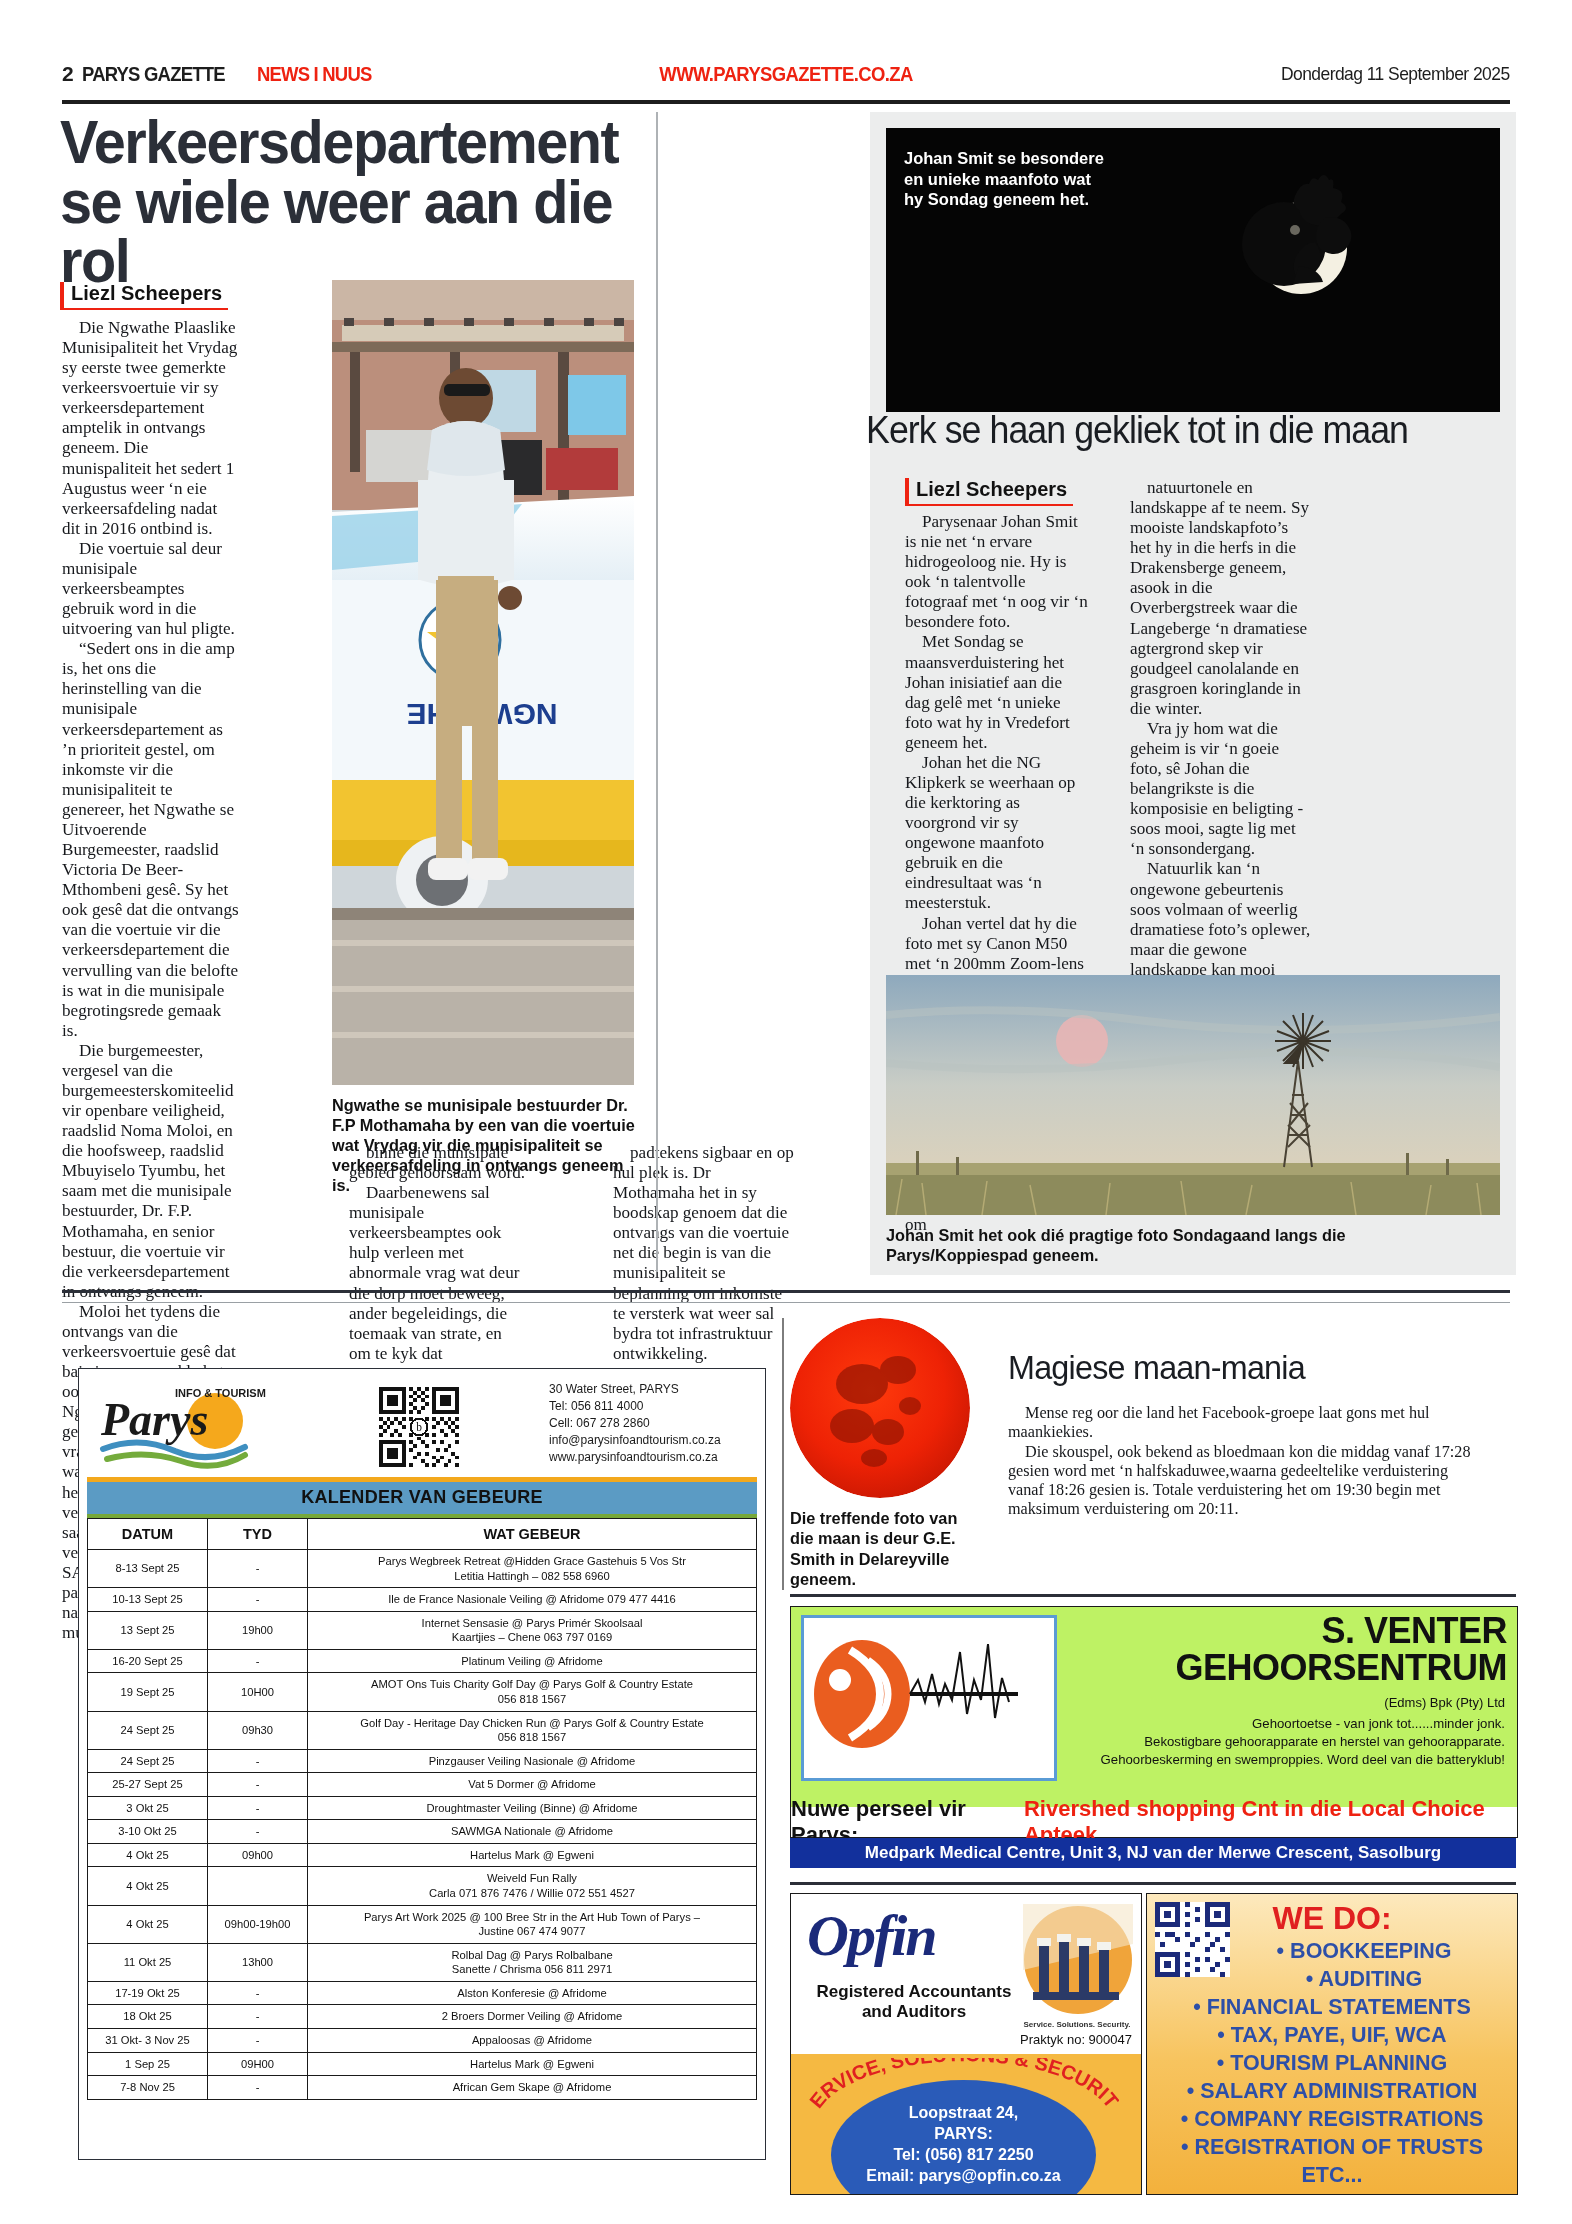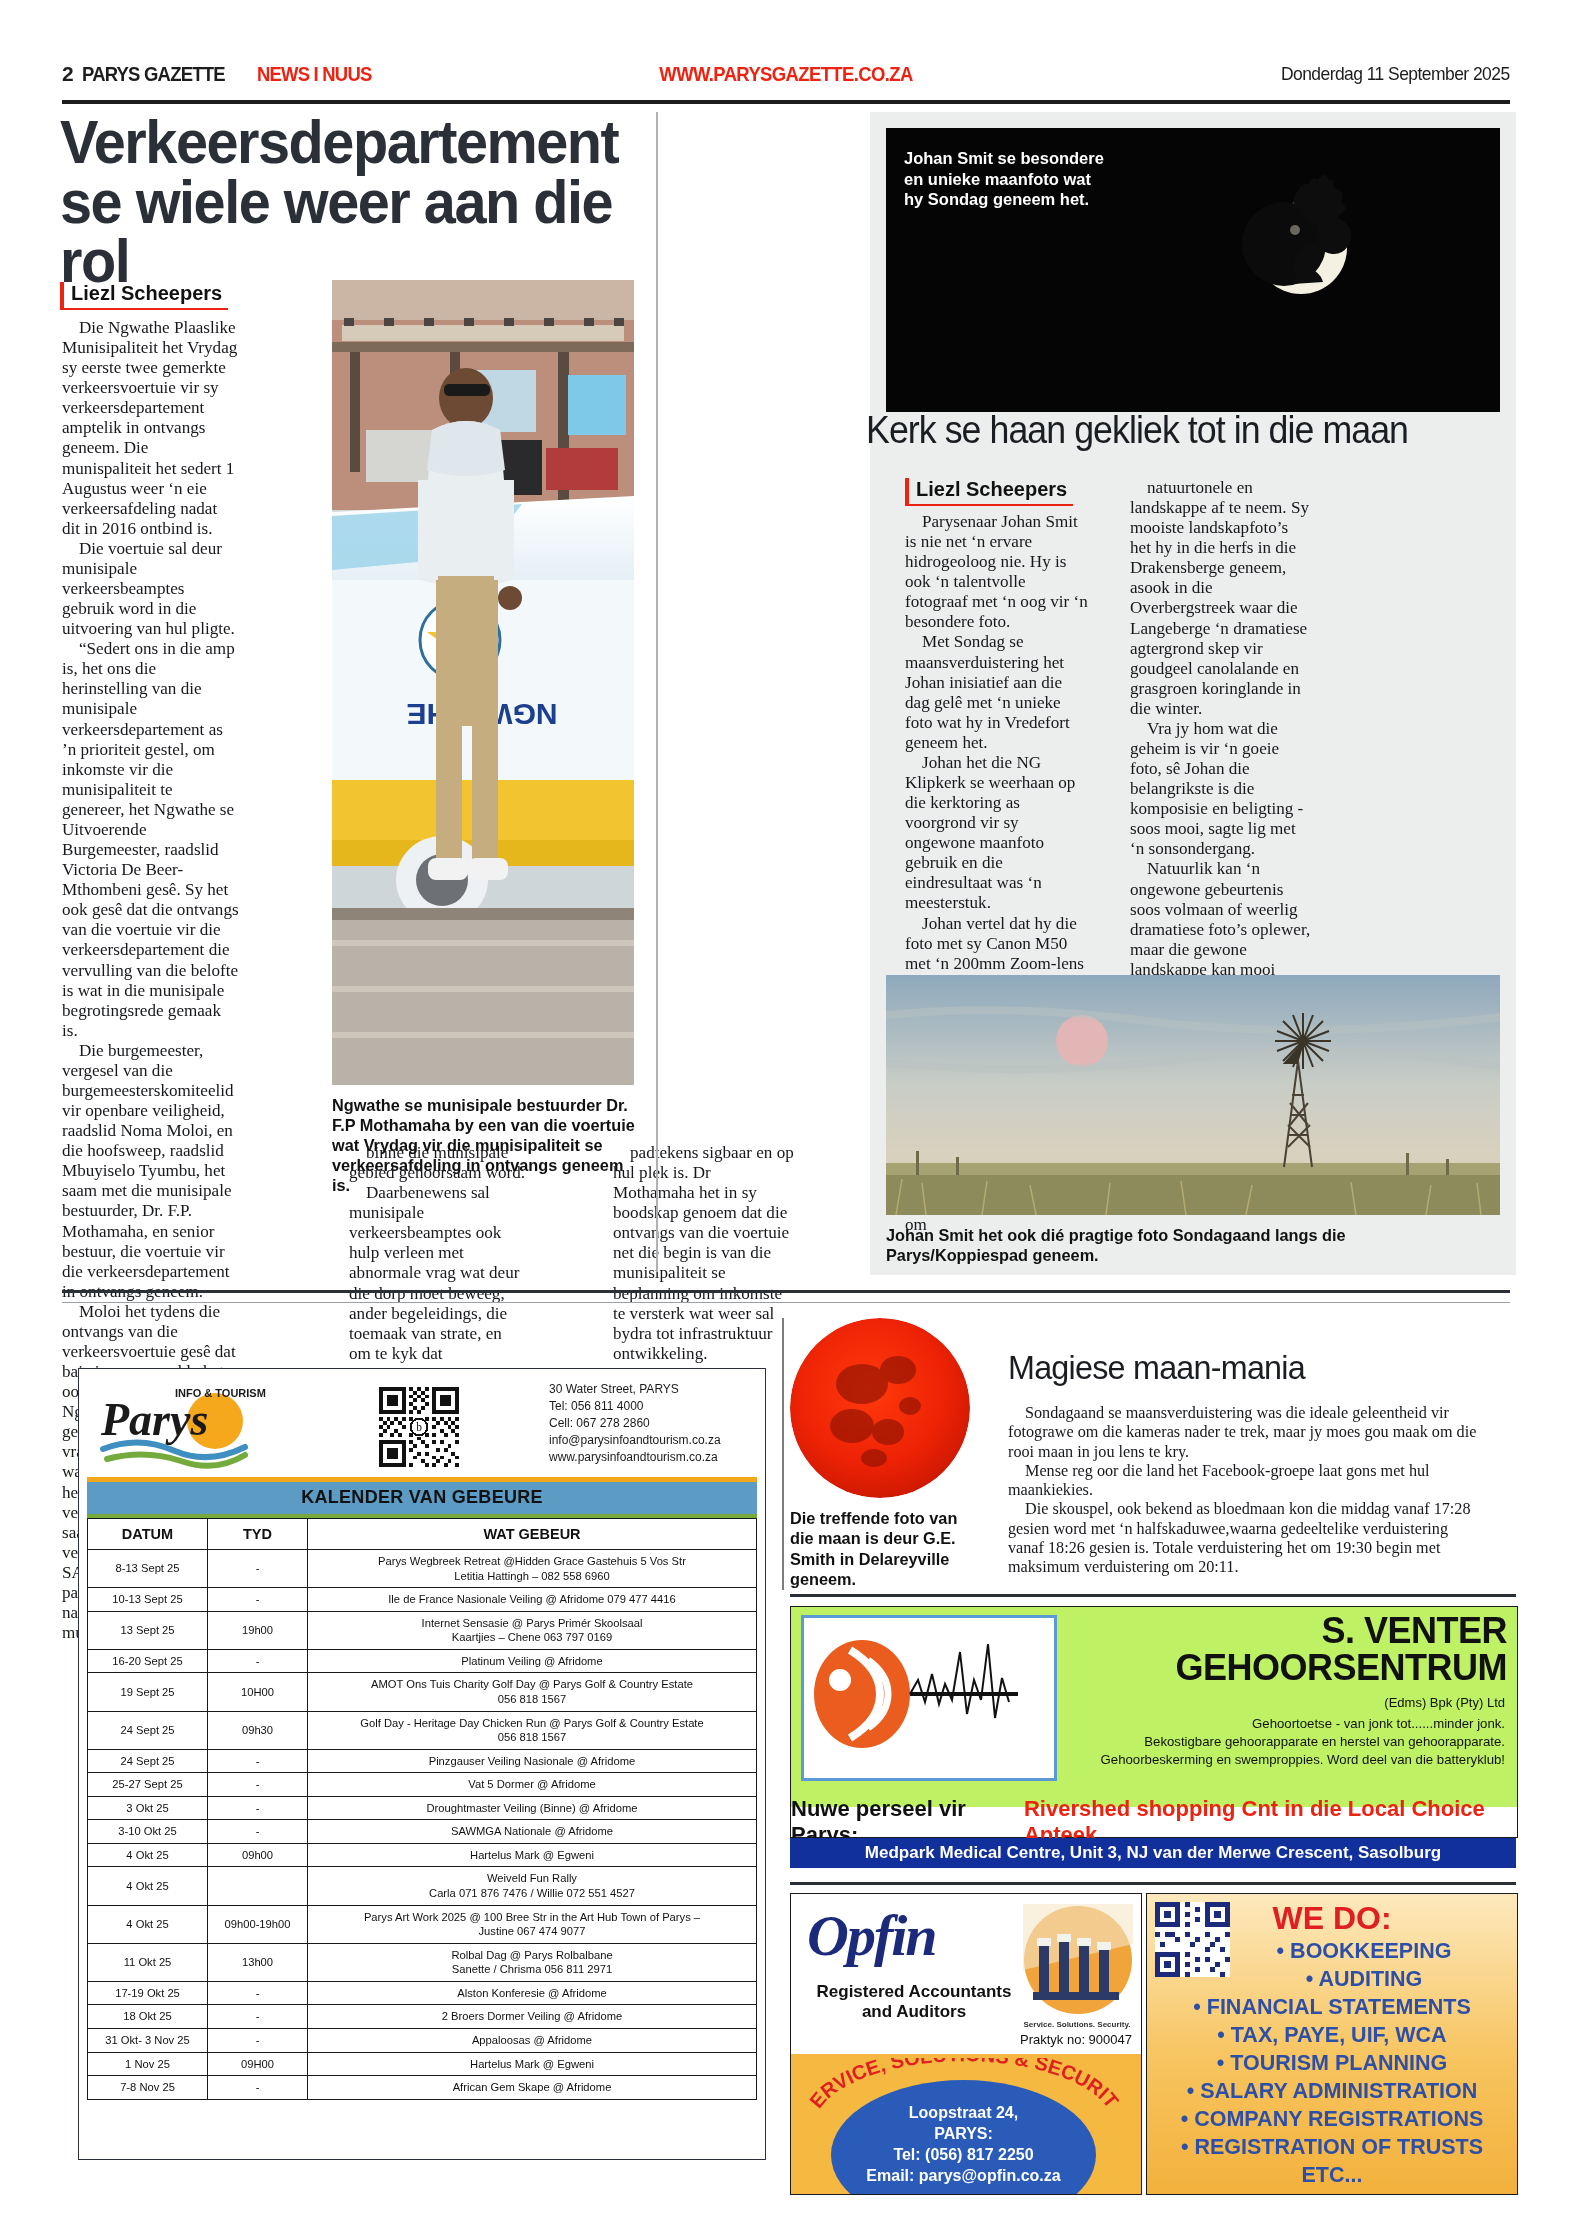--- a/index.html
+++ b/index.html
@@ -351,21 +351,20 @@
         <ellipse cx="62" cy="108" rx="22" ry="17"></ellipse>
         <ellipse cx="98" cy="114" rx="16" ry="13"></ellipse>
         <ellipse cx="120" cy="88" rx="11" ry="9"></ellipse>
         <ellipse cx="84" cy="140" rx="13" ry="9"></ellipse>
       </g>
     </svg>
   </div>
   <div class="maan-cap">Die treffende foto van die maan is deur G.E. Smith in Delareyville geneem.</div>
   <div class="maan-head">Magiese maan-mania</div>
   <div class="col" id="m1">
-      <p class="first">Sondagaand se maansverduistering was die ideale geleentheid vir fotograwe om die kameras nader te trek, maar jy moes gou maak om die rooi maan in jou lens te kry.</p>
       <p class="">Mense reg oor die land het Facebook-groepe laat gons met hul maankiekies.</p>
       <p class="">Die skouspel, ook bekend as bloedmaan kon die middag vanaf 17:28 gesien word met ‘n halfskaduwee,waarna gedeeltelike verduistering vanaf 18:26 gesien is. Totale verduistering het om 19:30 begin met maksimum verduistering om 20:11.</p>
     </div>
   <div class="maan-rule"></div>
 
   <div class="calbox">
     <div class="cal-hdr">
       <div class="parys-logo">
         <svg width="190" height="88" viewBox="0 0 190 88">
           <circle cx="118" cy="40" r="28" fill="#f5a81c"></circle>
@@ -498,21 +497,21 @@
             <td class="d">18 Okt 25</td>
             <td class="t">-</td>
             <td class="w">2 Broers Dormer Veiling @ Afridome</td>
           </tr>
           <tr>
             <td class="d">31 Okt- 3 Nov 25</td>
             <td class="t">-</td>
             <td class="w">Appaloosas @ Afridome</td>
           </tr>
           <tr>
-            <td class="d">1 Nov 25</td>
+            <td class="d">1 Sep 25</td>
             <td class="t">09H00</td>
             <td class="w">Hartelus Mark @ Egweni</td>
           </tr>
           <tr>
             <td class="d">7-8 Nov 25</td>
             <td class="t">-</td>
             <td class="w">African Gem Skape @ Afridome</td>
           </tr>
         </tbody>
     </table>

